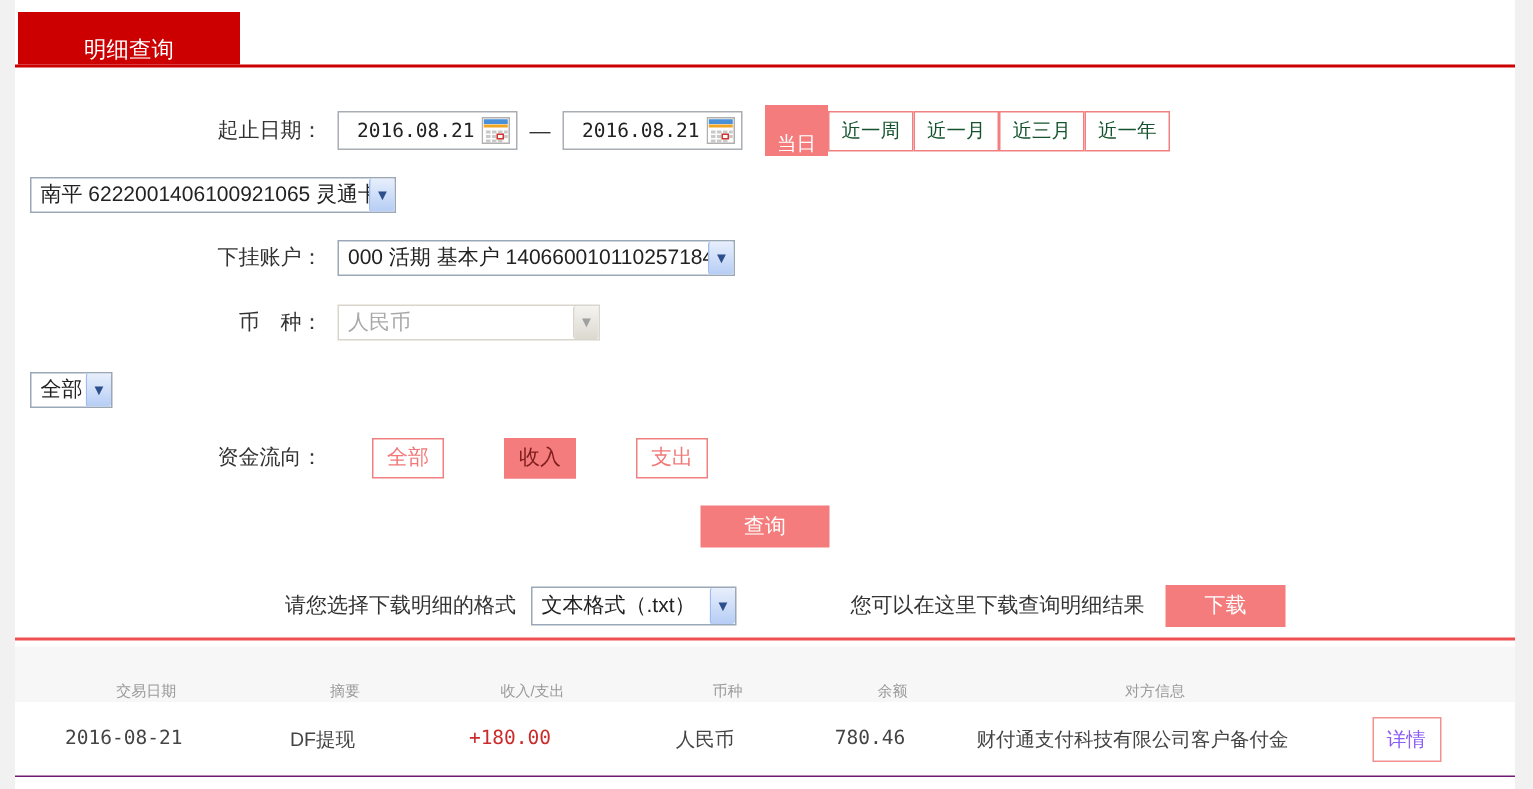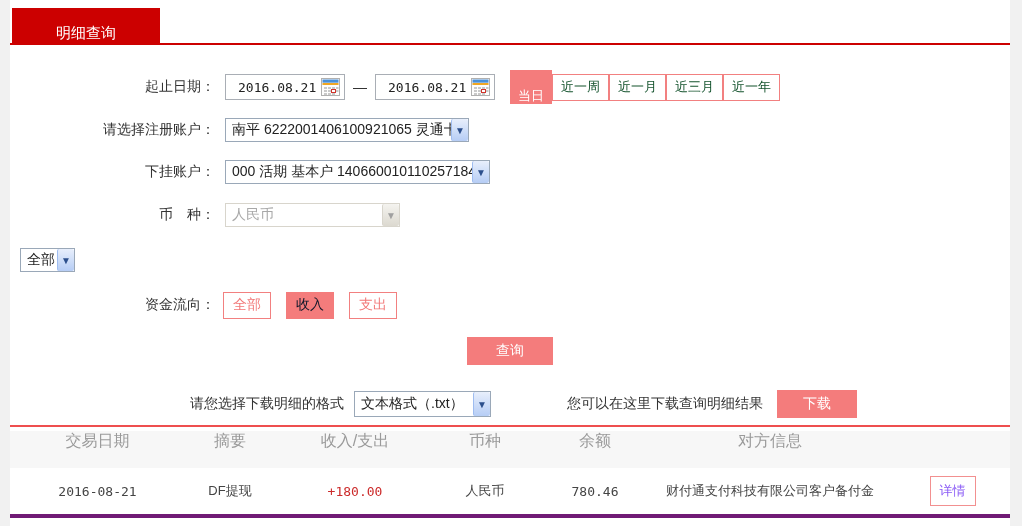--- a/index.html
+++ b/index.html
@@ -40,38 +40,38 @@
                color:#2c4f8c; font-size:10px; }
   .xp-select.disabled { border-color:#d8d5cc; cursor:default; }
   .xp-select.disabled .sel-text { color:#a8a8a8; }
   .xp-select.disabled .sel-arrow { background:linear-gradient(#f4f3ef,#dcd9d0); border-left:1px solid #d8d5cc; color:#a0a0a0; }
 
   .w-reg { width:244px; } .w-sub { width:265px; } .w-cur { width:175px; } .w-biz { width:55px; } .w-fmt { width:137px; }
 
   .fbtn { height:27px; min-width:44px; font-size:14px; cursor:pointer; border:1px solid #f28080;
           background:#fff; color:#f27878; padding:0 9px; margin-left:15px; }
   .fbtn.first { margin-left:8px; }
-  .fbtn.active { background:#f47c7c; color:#0f172a; border-color:#f47c7c; }
+  .fbtn.active { background:#f47c7c; color:#7f1d1d; border-color:#f47c7c; }
 
   .query-btn { position:absolute; left:457px; top:337px; width:86px; height:28px; background:#f47c7c;
                color:#fff; border:none; font-size:14px; cursor:pointer; }
 
   
   .dl-label { font-size:14px; color:#333; margin-left:180px; }
   .dl-hint { font-size:14px; color:#333; margin-left:76px; }
   .dl-btn { margin-left:14px; width:80px; height:28px; background:#f47c7c; color:#fff; border:none;
             font-size:14px; cursor:pointer; }
 
   
   .table-topline { position:absolute; left:0; top:425px; width:1000px; height:2px; background:#ee4f4f; }
   .thead { position:absolute; left:0; top:431px; width:1000px; height:37px; background:#f7f7f7;
-           display:flex; align-items:flex-start; padding-left:20px; color:#9a9a9a; font-size:16px; }
+           display:flex; align-items:flex-end; padding-left:20px; color:#9a9a9a; font-size:10px; }
   .trow { position:absolute; left:0; top:468px; width:1000px; height:50px; background:#fff;
-          display:flex; align-items:center; padding-left:20px; font-size:13px; color:#444;
-          border-bottom:4px solid #701a75; }
+          display:flex; align-items:center; padding-left:5px; font-size:13px; color:#444;
+          border-bottom:1px solid #701a75; }
   .c1{width:135px;text-align:center;} .c2{width:130px;text-align:center;} .c3{width:120px;text-align:center;}
   .c4{width:140px;text-align:center;} .c5{width:80px;text-align:center;} .c6{width:270px;text-align:center;}
   .c7{width:95px;text-align:center;}
   .num { font-family:"DejaVu Sans Mono","Liberation Mono",monospace; font-size:13px; }
   .amount { color:#cc2b2b; }
   .detail-btn { border:1px solid #f29090; background:#fff; color:#8b5cf6; font-size:13px;
                 padding:5px 9px; cursor:pointer; }
 </style>
 </head>
 <body>
@@ -134,21 +134,20 @@
         </span>
       </div>
       <button class="qbtn active first">当日</button>
       <button class="qbtn">近一周</button>
       <button class="qbtn">近一月</button>
       <button class="qbtn">近三月</button>
       <button class="qbtn">近一年</button>
     </div>
 
     <div class="row" style="top:117px;height:26px;">
-      <span class="flabel">请选择注册账户：</span>
       <div class="xp-select w-reg">
         <span class="sel-text">南平 6222001406100921065 灵通卡</span>
         <span class="sel-arrow">▼</span>
       </div>
     </div>
 
     <div class="row" style="top:159px;height:26px;">
       <span class="flabel">下挂账户：</span>
       <div class="xp-select w-sub">
         <span class="sel-text">000 活期 基本户 1406600101102571848</span>
@@ -164,21 +163,21 @@
       </div>
     </div>
 
     <div class="row" style="top:247px;height:26px;">
       <div class="xp-select w-biz">
         <span class="sel-text">全部</span>
         <span class="sel-arrow">▼</span>
       </div>
     </div>
 
-    <div class="row" style="top:291px;height:28px;">
+    <div class="row" style="top:291px;height:28px;gap:25px;">
       <span class="flabel">资金流向：</span>
       <button class="fbtn first">全部</button>
       <button class="fbtn active">收入</button>
       <button class="fbtn">支出</button>
     </div>
 
     <button class="query-btn">查询</button>
 
     <div class="row" style="top:390px;height:28px;">
       <span class="dl-label">请您选择下载明细的格式</span>

